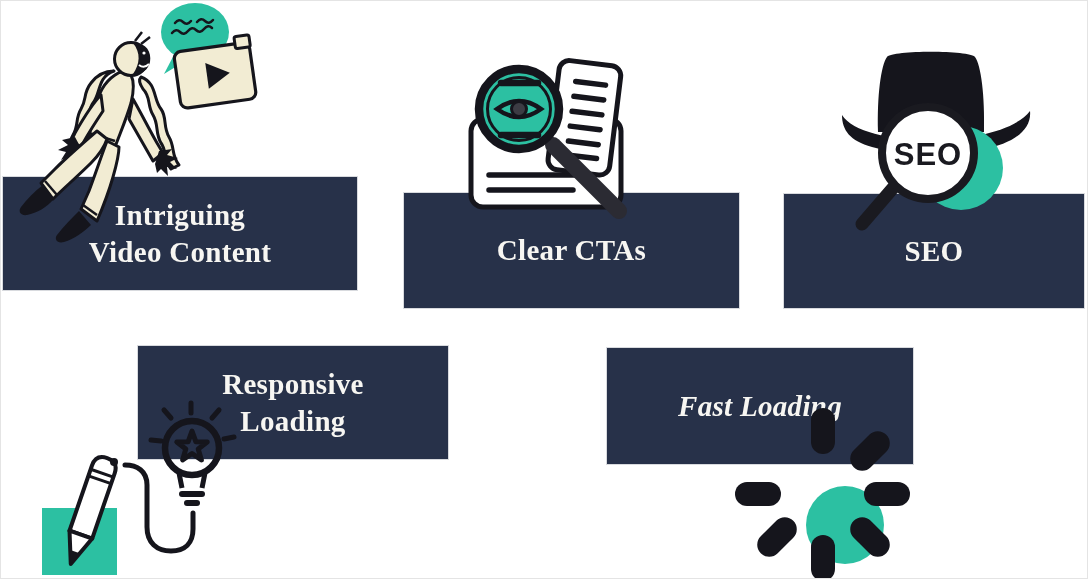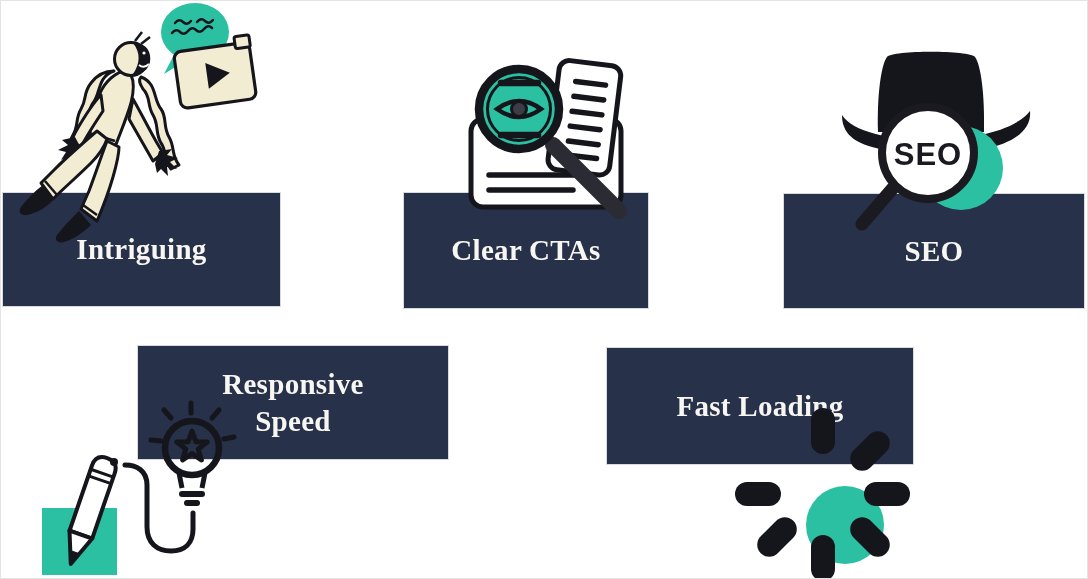--- a/index.html
+++ b/index.html
@@ -10,50 +10,51 @@
   }
   .box{
     position:absolute;background:var(--navy);
     display:flex;flex-direction:column;align-items:center;justify-content:center;
     box-shadow:0 0 0 1px rgba(39,49,73,.18);
   }
   .box .ln{
     color:var(--label-text);font-weight:700;font-size:29px;line-height:37px;
     text-align:center;white-space:nowrap;letter-spacing:.3px;
   }
-  .b1{left:2px;top:192px;width:277px;height:113px;}
-  .b2{left:403px;top:192px;width:244px;height:115px;}
+  .b1{left:2px;top:176px;width:354px;height:113px;}
+  .b2{left:403px;top:192px;width:335px;height:115px;}
   .b3{left:783px;top:193px;width:300px;height:114px;}
   .b4{left:137px;top:345px;width:310px;height:113px;}
-  .b5{left:606px;top:347px;width:306px;height:116px;}
+  .b5{left:606px;top:347px;width:306px;height:116px;font-style:italic;}
   #icons{position:absolute;left:0;top:0;width:1088px;height:579px;pointer-events:none;}
   .f-teal{fill:var(--teal);}
   .f-cream{fill:var(--cream);}
   .f-ink{fill:var(--ink);}
   .f-white{fill:#ffffff;}
   .s-ink{stroke:var(--ink);}
   .no-f{fill:none;}
 </style>
 </head>
 <body>
 
 <div id="stage">
 
   <div class="box b1">
     <span class="ln">Intriguing</span>
+    <span class="ln">Video Content</span>
   </div>
   <div class="box b2">
     <span class="ln">Clear CTAs</span>
   </div>
   <div class="box b3">
     <span class="ln">SEO</span>
   </div>
   <div class="box b4">
     <span class="ln">Responsive</span>
-    <span class="ln">Speed</span>
+    <span class="ln">Loading</span>
   </div>
   <div class="box b5">
     <span class="ln">Fast Loading</span>
   </div>
 
   <svg id="icons" viewBox="0 0 1088 579" xmlns="http://www.w3.org/2000/svg">
 
     <g>
       <g>
         <ellipse class="f-teal" cx="194" cy="31" rx="34" ry="29"></ellipse>

